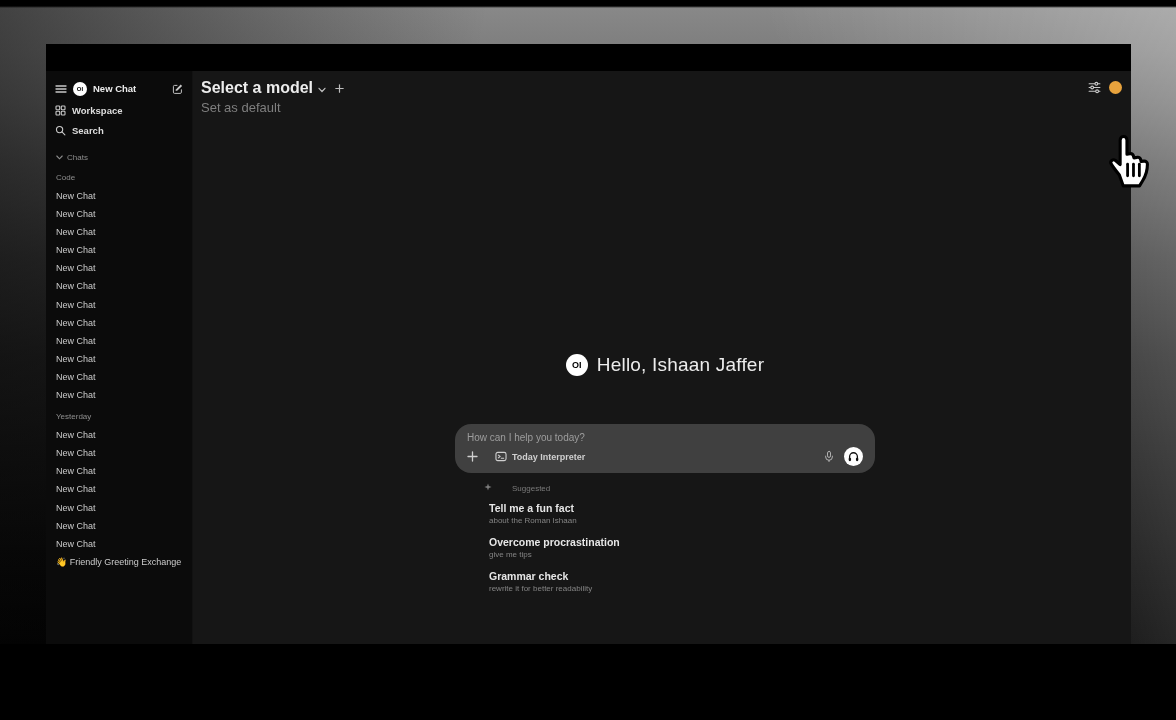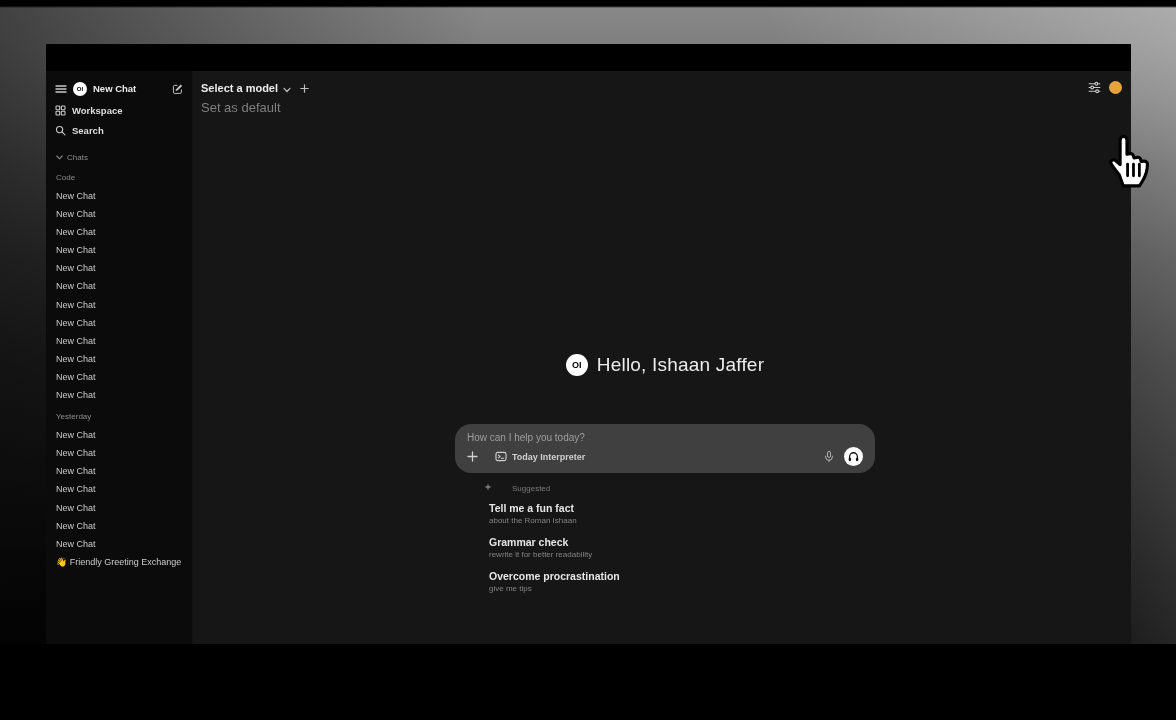--- a/index.html
+++ b/index.html
@@ -42,21 +42,21 @@
   .chat-item{
     height:18.1px; line-height:18.1px; padding:0 10px; font-size:9px; color:#cbcbcb;
     white-space:nowrap; overflow:hidden; cursor:pointer;
   }
 
   
   .main{ flex:1; position:relative; background:#161616; min-width:0; }
   .m-header{ position:absolute; left:0; right:0; top:0; display:flex; align-items:flex-start; padding:8px 9px 0 8px; }
   .model-wrap{ flex:1; }
   .model-row{ display:flex; align-items:center; gap:5px; cursor:pointer; }
-  .model-name{ font-size:11px; font-weight:bold; color:#ececec; }
+  .model-name{ font-size:16px; font-weight:bold; color:#ececec; }
   .set-default{ margin-top:3px; font-size:13px; color:#7f7f7f; cursor:pointer; }
   .h-icons{ display:flex; align-items:center; gap:8px; padding-top:2px; }
   .avatar{ width:13px; height:13px; border-radius:50%; background:var(--avatar,#e8a33d); cursor:pointer; }
 
   
   .center{ position:absolute; left:262px; top:283px; width:420px; }
   .greeting{ display:flex; align-items:center; justify-content:center; gap:9px; margin-bottom:17px; }
   .greet-logo{
     width:22px; height:22px; border-radius:50%; background:#fff; color:#000;
     font-size:9px; font-weight:bold; display:flex; align-items:center; justify-content:center; flex:none;
@@ -305,27 +305,27 @@
           </div>
 
           <div>
 
               <div class="sugg-item">
                 <div class="sugg-title">Tell me a fun fact</div>
                 <div class="sugg-sub">about the Roman Ishaan</div>
               </div>
 
               <div class="sugg-item">
+                <div class="sugg-title">Overcome procrastination</div>
+                <div class="sugg-sub">give me tips</div>
+              </div>
+
+              <div class="sugg-item">
                 <div class="sugg-title">Grammar check</div>
                 <div class="sugg-sub">rewrite it for better readability</div>
-              </div>
-
-              <div class="sugg-item">
-                <div class="sugg-title">Overcome procrastination</div>
-                <div class="sugg-sub">give me tips</div>
               </div>
             </div>
 
         </div>
       </div>
     </div>
   </div>
 
   <svg class="cursor" viewBox="0 0 36 40">
     <path d="M13 38 L10.5 31 C8.5 28.5 6.5 26 5.2 23.8 C4.2 22.1 6.3 20.3 8 21.6 L11 24.2 L11 8.5 C11 5.4 15.4 5.4 15.4 8.5 L15.4 17.5 L17.2 17.2 C18.3 17 19.3 17.7 19.6 18.8 L19.9 19.9 L21.8 19.6 C22.9 19.4 24 20.1 24.3 21.2 L24.5 22.2 L26.4 22 C27.6 21.9 28.6 22.8 28.6 24 C28.6 27.8 27.5 31.5 25.5 34.7 L23.5 38 Z" fill="#fff" stroke="#000" stroke-width="2" stroke-linejoin="round"></path>

